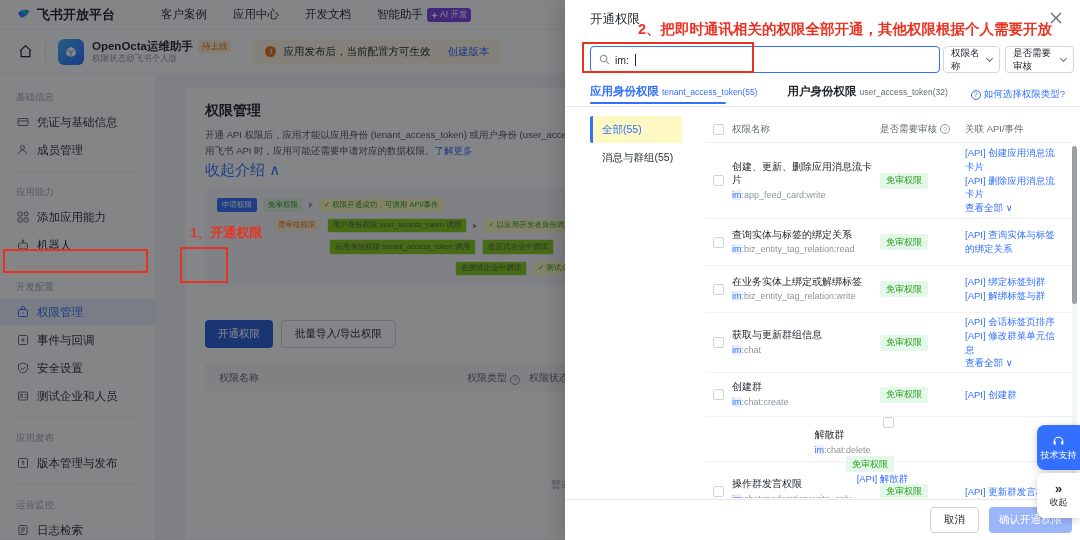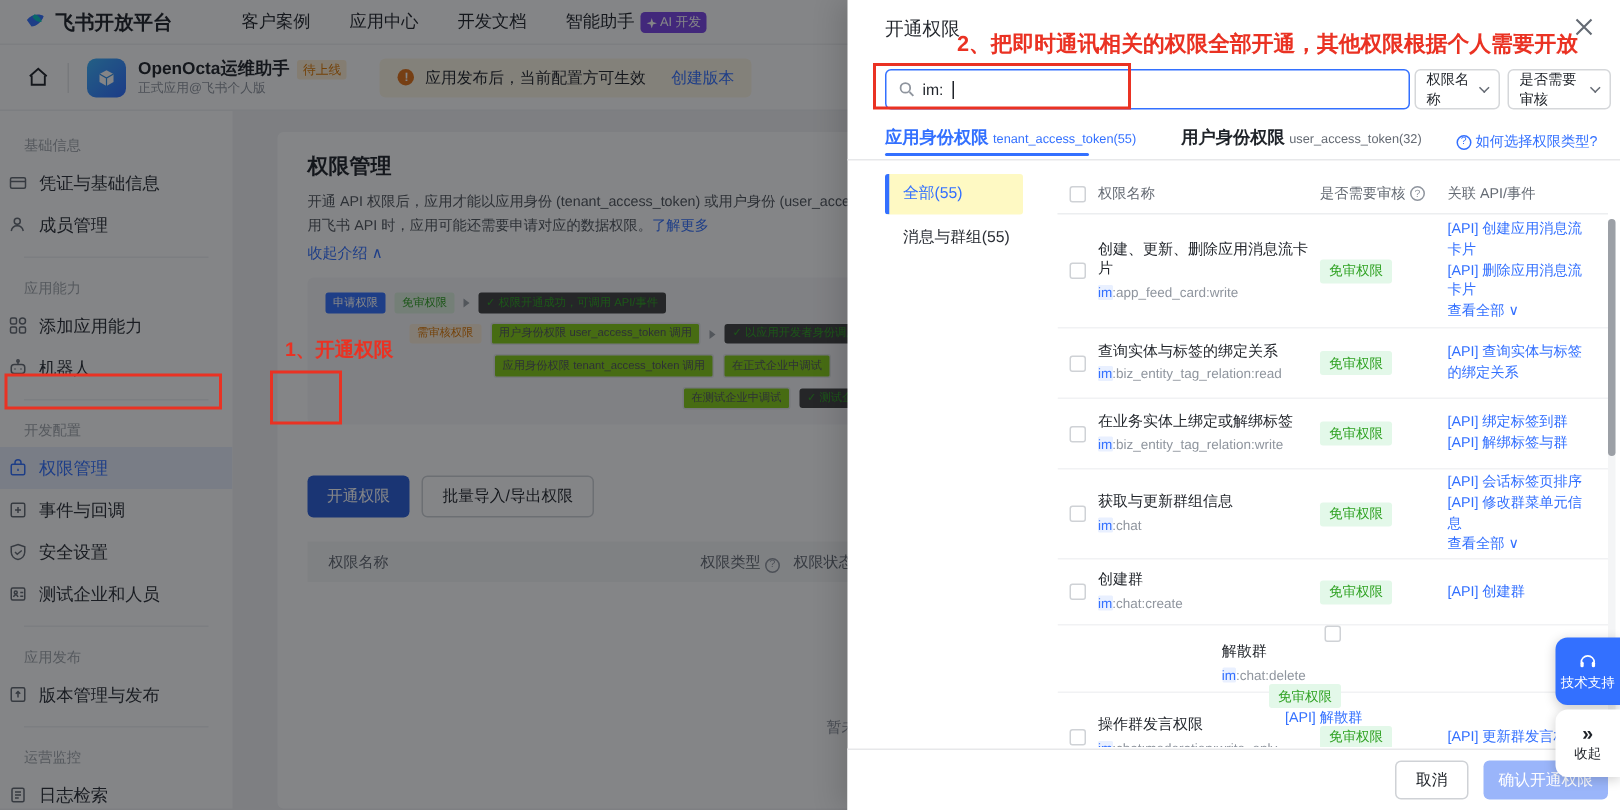--- a/index.html
+++ b/index.html
@@ -22,39 +22,39 @@
   .app-badge{background:#feefd4;color:#de7802;font-size:8.5px;font-weight:normal;border-radius:2px;padding:0 4px;line-height:13px;}
   .app-sub{font-size:8.5px;color:#8f959e;}
   .notice{margin-left:22px;background:#fdf6e5;border-radius:4px;height:26px;display:flex;align-items:center;gap:7px;padding:0 12px;font-size:10.5px;}
   .warn-dot{width:11px;height:11px;border-radius:50%;background:#e37318;color:#fff;font-size:8px;display:flex;align-items:center;justify-content:center;font-weight:bold;}
   .link{color:#3370ff;cursor:pointer;}
   .notice .link{margin-left:10px;}
 
   .pbody{display:flex;height:465px;}
   .sidebar{width:155px;background:#fff;padding-top:10px;flex:none;overflow:hidden;}
   .sd-sec{font-size:9.5px;color:#a2a7ad;padding:7px 16px 4px;}
-  .sd-item{height:28px;display:flex;align-items:center;gap:8px;padding:0 6px;font-size:11.5px;color:#2b2f36;cursor:pointer;}
+  .sd-item{height:28px;display:flex;align-items:center;gap:8px;padding:0 17px;font-size:11.5px;color:#2b2f36;cursor:pointer;}
   .sd-item svg{flex:none;color:#646a73;}
   .sd-item.active{background:#e8eefc;color:#3370ff;}
   .sd-item.active svg{color:#3370ff;}
   .sd-div{height:1px;background:#eff0f2;margin:7px 16px;}
 
   .main{flex:1;padding:14px 0 0 30px;}
   .card{background:#fff;border-radius:4px;min-height:451px;padding:14px 20px;width:900px;}
   .pg-title{font-size:14px;font-weight:bold;margin-bottom:7px;}
   .pg-desc{font-size:9.5px;color:#51565d;line-height:1.7;white-space:nowrap;overflow:hidden;}
-  .collapse-link{font-size:10px;color:#3370ff;margin-top:2px;display:inline-block;}
+  .collapse-link{font-size:15px;color:#3370ff;margin-top:2px;display:inline-block;}
   .flow{background:#f6f7f9;border-radius:4px;padding:10px 12px;margin:8px 0 0;width:860px;}
   .frow{display:flex;align-items:center;gap:6px;margin-bottom:6px;}
   .frow:last-child{margin-bottom:0;}
   .chip{display:inline-block;padding:1.5px 5px;border-radius:2px;font-size:7.5px;white-space:nowrap;line-height:1.4;}
   .chip-blue{background:#3370ff;color:#fff;}
   .chip-orange{background:#fdeeda;color:#de7802;}
   .chip-gsoft{background:#dff2df;color:#2ea121;}
-  .chip-green{background:#404040;color:#2ea121;}
+  .chip-green{background:#fef9c3;color:#2ea121;}
   .chip-plain{background:#84cc16;color:#51565d;border:1px solid #e2e4e7;}
   .farrow{width:0;height:0;border-left:4px solid #9aa0a6;border-top:3px solid transparent;border-bottom:3px solid transparent;}
   .btn-row{display:flex;gap:8px;margin-top:34px;}
   .btn{border:none;border-radius:4px;font-size:10.5px;padding:6px 13px;cursor:pointer;font-family:inherit;}
   .btn-primary{background:#2b5fd9;color:#fff;}
   .btn-outline{background:#fff;border:1px solid #cfd2d6;color:#1f2329;}
   .ptable-head{margin-top:16px;background:#f5f6f7;height:27px;display:flex;align-items:center;padding:0 14px;font-size:10px;color:#646a73;width:860px;}
   .col-name{width:248px;}
   .col-type{width:62px;display:flex;align-items:flex-end;gap:3px;}
   .qc{width:10px;height:10px;border:1px solid #8f959e;border-radius:50%;color:#8f959e;font-size:7px;display:inline-flex;align-items:center;justify-content:center;}
@@ -163,21 +163,21 @@
         <svg width="14" height="14" viewBox="0 0 24 24">
             <path d="M12 3l8 4.5v9L12 21l-8-4.5v-9z" fill="#ffffff"></path>
             <path d="M12 12v9M4 7.5l8 4.5 8-4.5" stroke="#2f8fe8" stroke-width="1.4" fill="none"></path>
           </svg>
       </div>
       <div class="app-meta">
         <div class="app-name-row">
           <span>OpenOcta运维助手</span>
           <span class="app-badge">待上线</span>
         </div>
-        <div class="app-sub">正式应用@飞书个人版</div>
+        <div class="app-sub">权限状态@飞书个人版</div>
       </div>
       <div class="notice">
         <span class="warn-dot">!</span>
         <span>应用发布后，当前配置方可生效</span>
         <span class="link">创建版本</span>
       </div>
     </div>
 
     <div class="pbody">
       <div class="sidebar">

